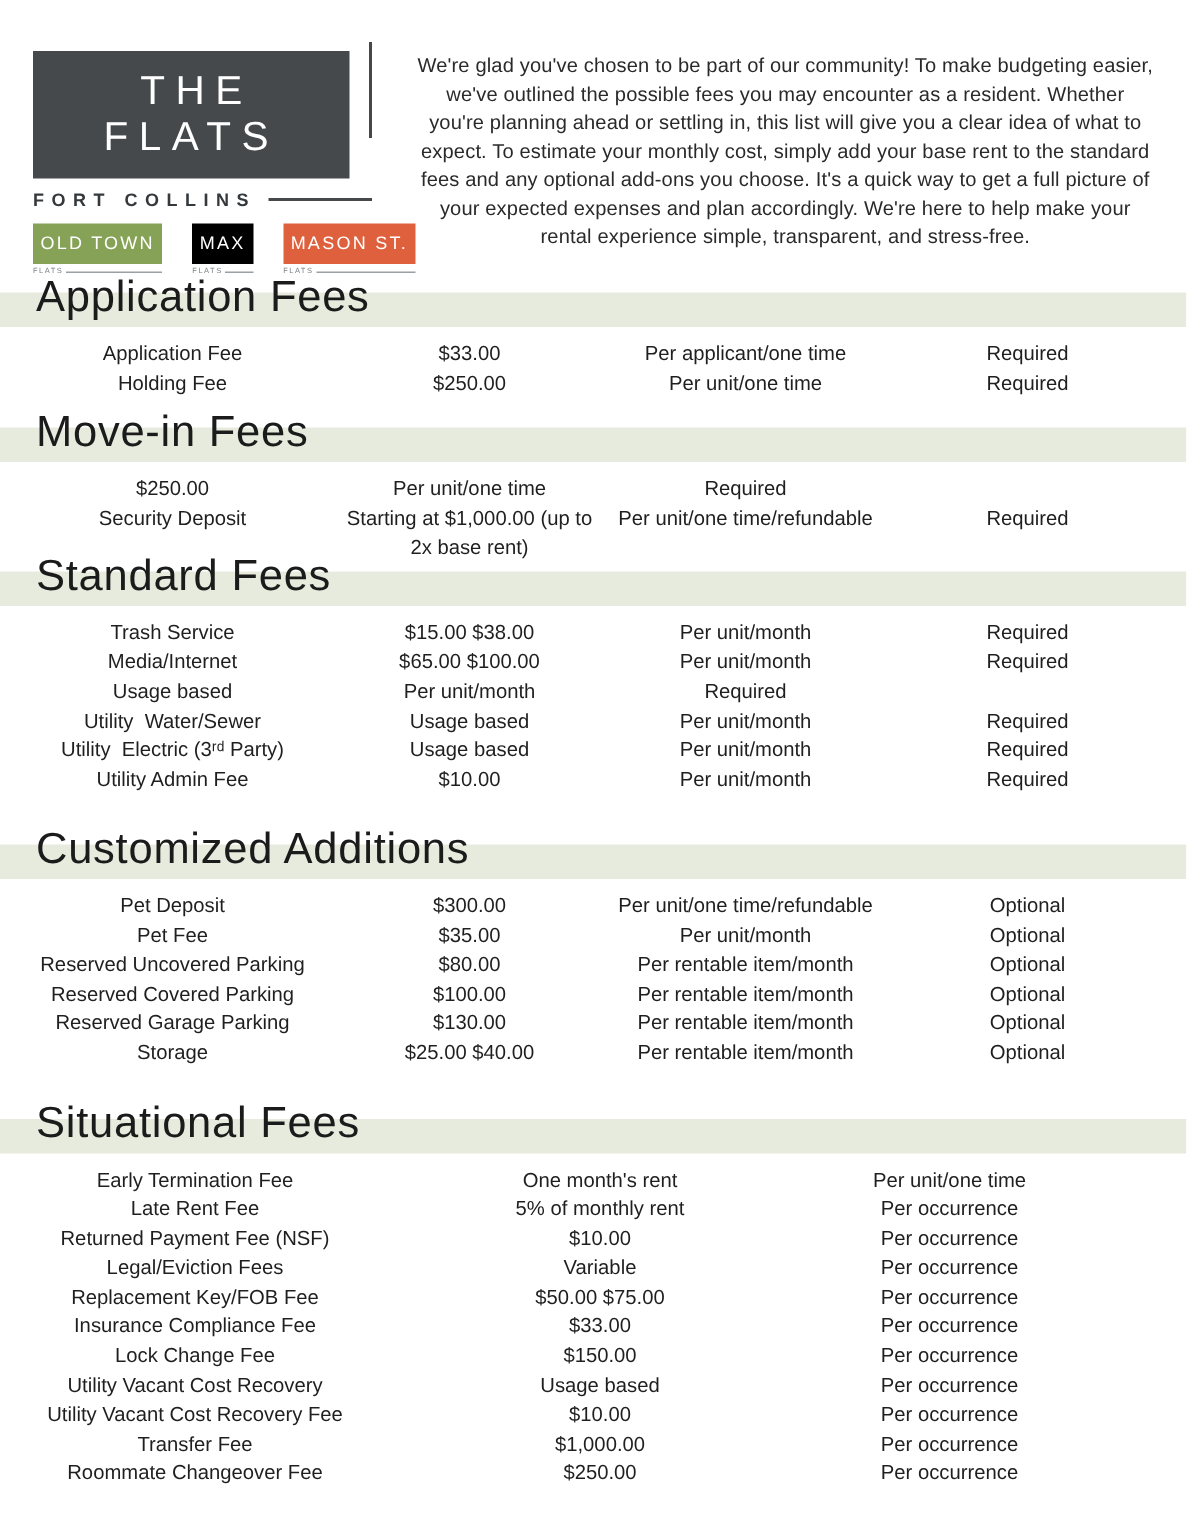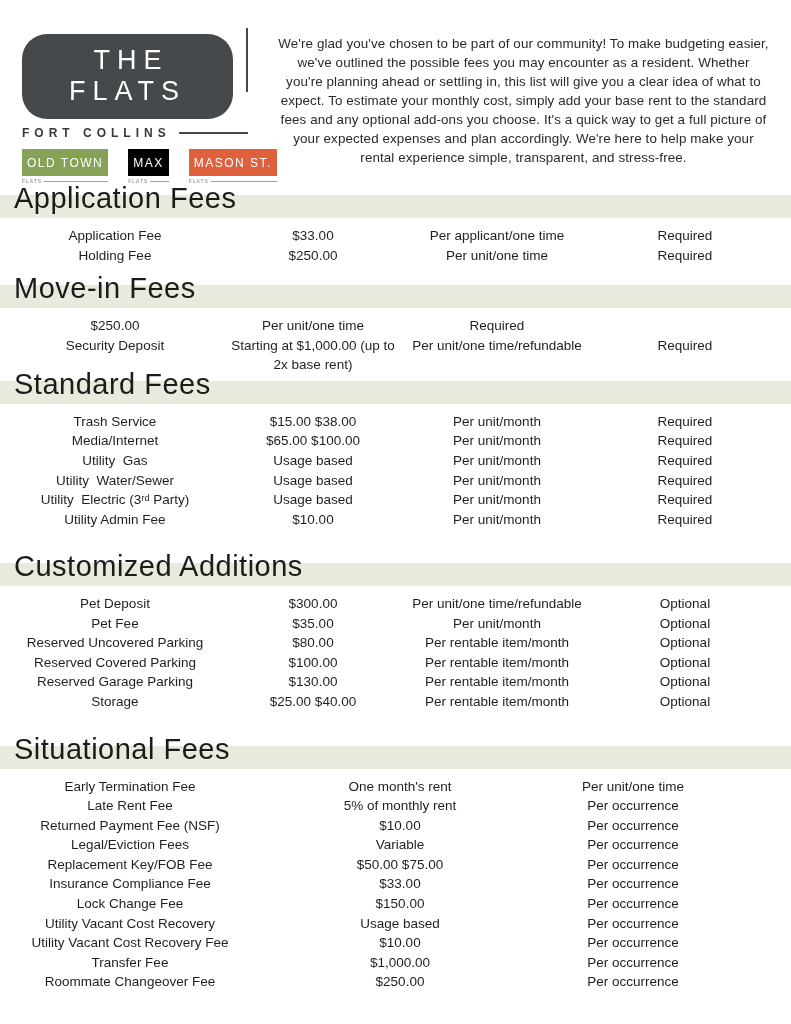--- a/index.html
+++ b/index.html
@@ -4,21 +4,21 @@
 <style>
   * { margin:0; padding:0; box-sizing:border-box; }
   html,body { background:#ffffff; }
   body { font-family:"Liberation Sans", sans-serif; color:#1f1f1f; }
   .page { width:791px; height:1024px; margin:0 auto; background:#ffffff; overflow:hidden; position:relative; }
 
   
   .top { display:flex; padding:34px 20px 0 22px; }
   .logo { width:226px; flex:0 0 226px; position:relative; }
   .corner { position:absolute; top:-6px; right:0; height:64px; width:14px; border-right:2px solid #45494b; }
-  .logo-box { width:211px; background:#45494b; text-align:center; padding:11px 0 12px;border-radius:25px; }
+  .logo-box { width:211px; background:#45494b; text-align:center; padding:11px 0 12px; }
   .logo-title { color:#ffffff; font-size:27px; letter-spacing:7px; font-weight:400; padding-left:7px; }
   .logo-sub { display:flex; align-items:center; margin-top:7px; }
   .logo-subtitle { font-size:12px; letter-spacing:5px; font-weight:600; color:#35393c; white-space:nowrap; }
   .hline { flex:1; border-top:2px solid #45494b; margin-left:8px; }
   .brands { display:flex; gap:20px; margin-top:9px; width:211px; }
   .brand { display:flex; flex-direction:column; }
   .brand:nth-child(1){ flex:1.15; } .brand:nth-child(2){ flex:0.55; } .brand:nth-child(3){ flex:1.05; }
   .brand-box { color:#fff; text-align:center; padding:4px 5px 5px; }
   .brand-label { font-size:12px; letter-spacing:1.5px; white-space:nowrap; }
   .brand-under { display:flex; align-items:center; margin-top:2px; }
@@ -30,21 +30,21 @@
 
   
   main { display:block; margin-top:-6px; }
   .fee-section { position:relative; }
   .fee-section:nth-child(2){ margin-top:-2px; }
   .fee-section:nth-child(3){ margin-top:-16px; }
   .fee-section:nth-child(4){ margin-top:12px; }
   .fee-section:nth-child(5){ margin-top:12px; }
   .section-header { position:relative; height:40px; }
   .band { position:absolute; left:0; right:0; bottom:0; height:23px; background:#e7ebdd; }
-  .section-title { position:absolute; left:14px; bottom:5px; font-size:29px; font-weight:400;
+  .section-title { position:absolute; left:24px; bottom:5px; font-size:29px; font-weight:400;
                    letter-spacing:0.5px; color:#1b1b1b; line-height:1; white-space:nowrap; z-index:1; }
   .rows { padding:8px 0 5px; }
   .fee-row { display:grid; align-items:start; line-height:1.45; font-size:13.5px; }
   .rows.four-col  .fee-row { grid-template-columns:230px 166px 202px 174px; }
   .rows.three-col .fee-row { grid-template-columns:260px 280px 186px; }
   .cell { text-align:center; }
   .cell.name { white-space:pre-wrap; }
 </style>
 </head>
 <body>
@@ -154,21 +154,20 @@
   </div>
 
   <div class="fee-row">
     <span class="cell name">Media/Internet</span>
     <span class="cell amount">$65.00 $100.00</span>
     <span class="cell freq">Per unit/month</span>
     <span class="cell status">Required</span>
   </div>
 
   <div class="fee-row">
-    <span class="cell name">Utility  Gas</span>
     <span class="cell amount">Usage based</span>
     <span class="cell freq">Per unit/month</span>
     <span class="cell status">Required</span>
   </div>
 
   <div class="fee-row">
     <span class="cell name">Utility  Water/Sewer</span>
     <span class="cell amount">Usage based</span>
     <span class="cell freq">Per unit/month</span>
     <span class="cell status">Required</span>

